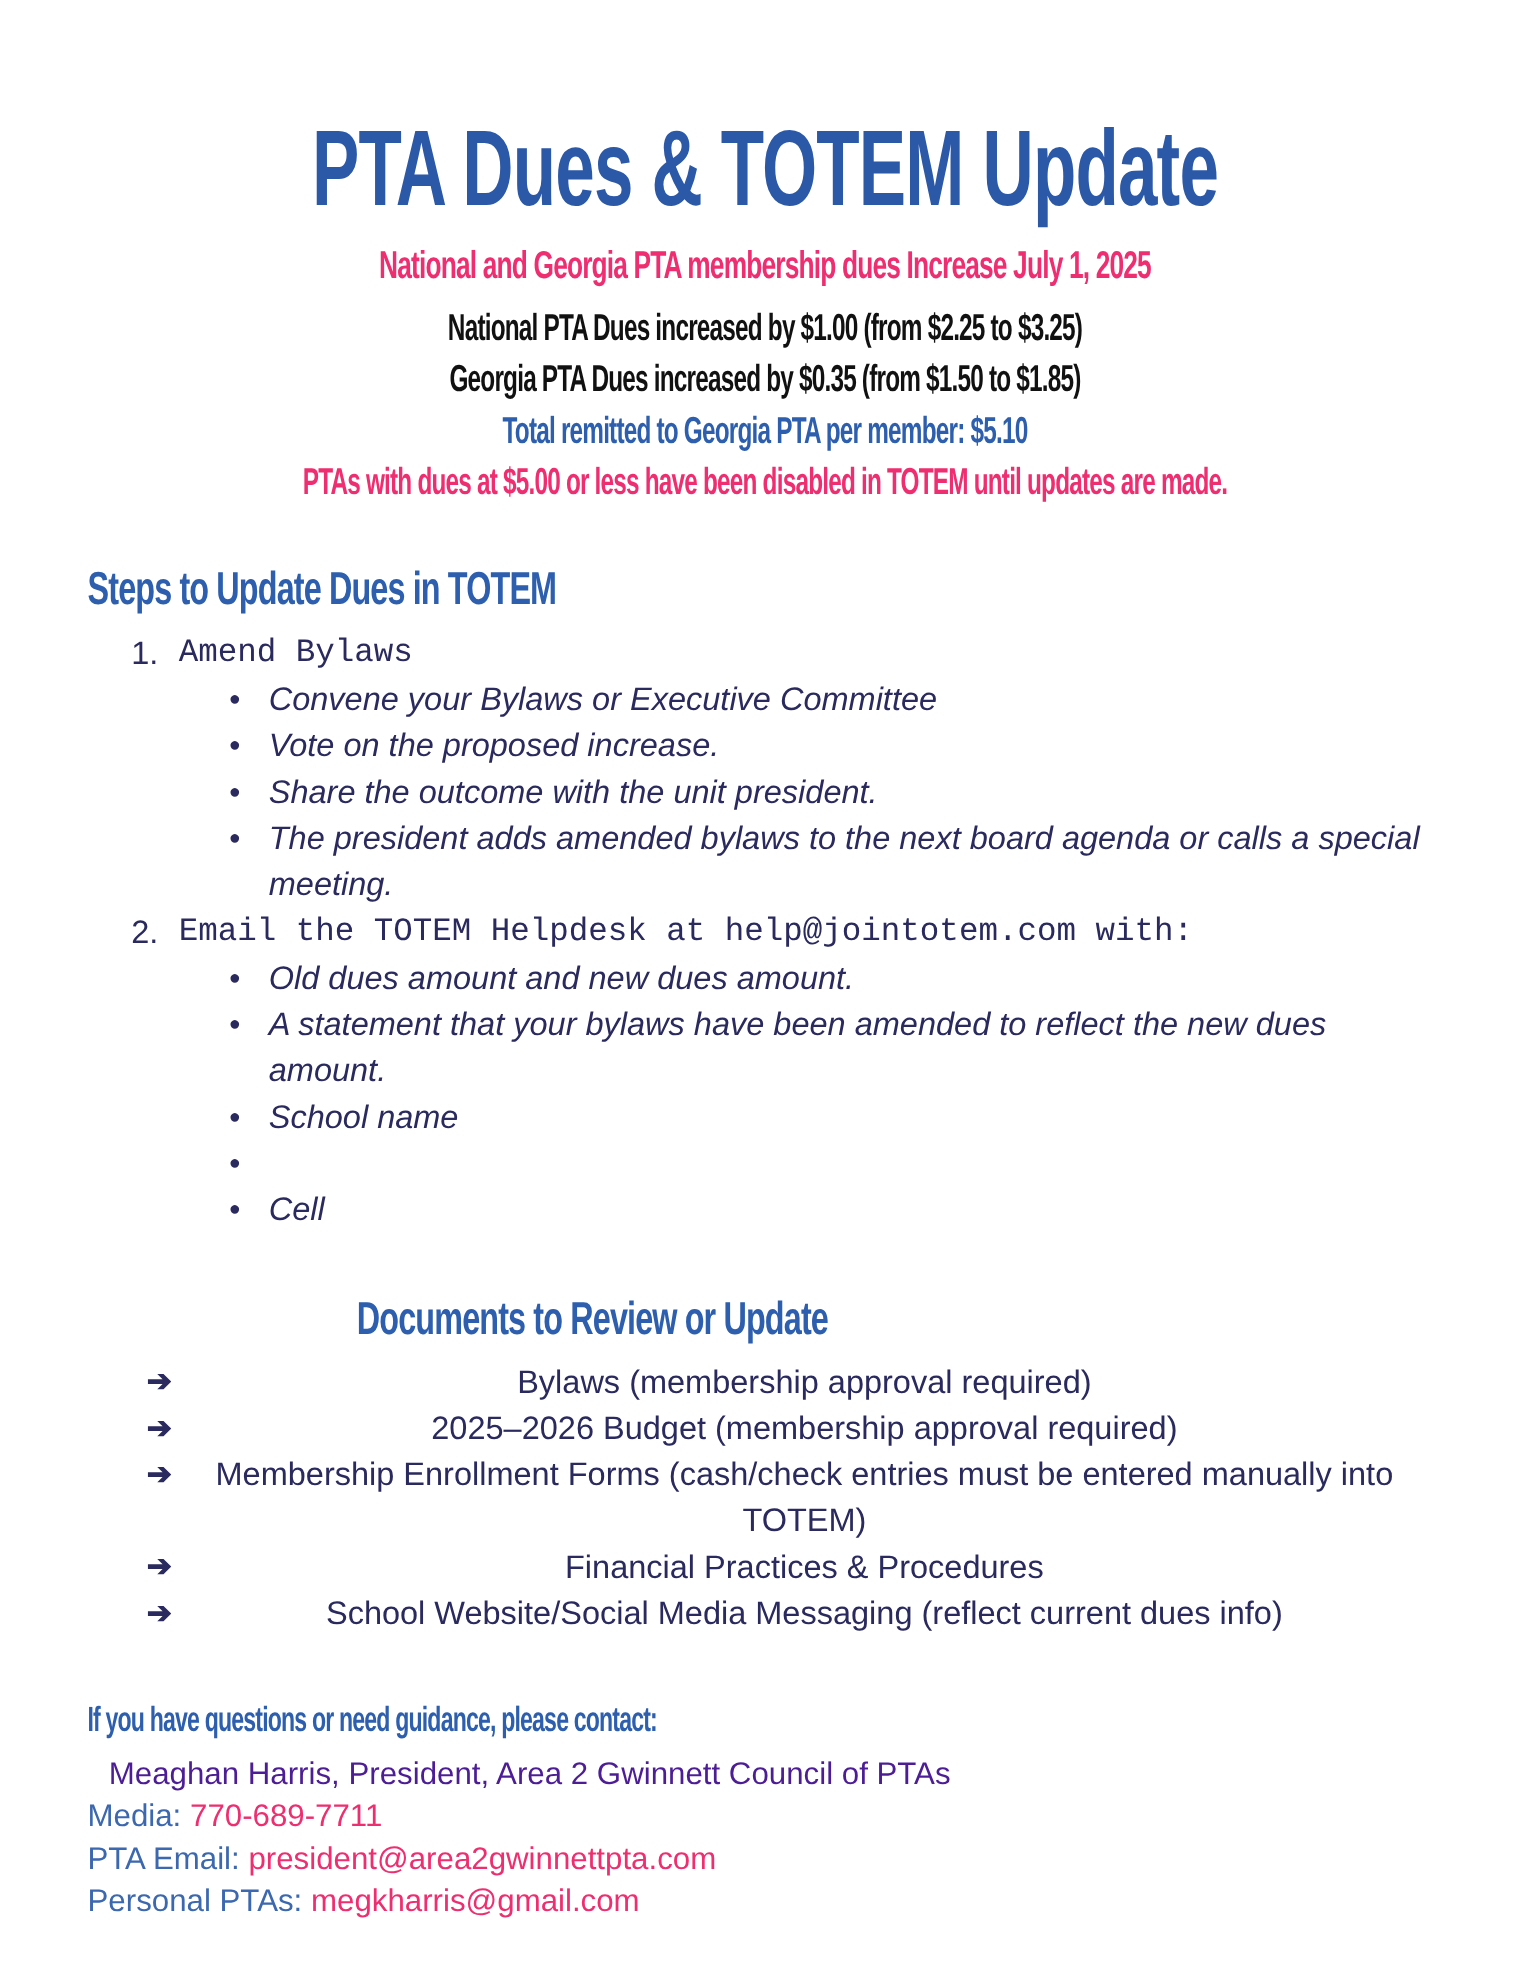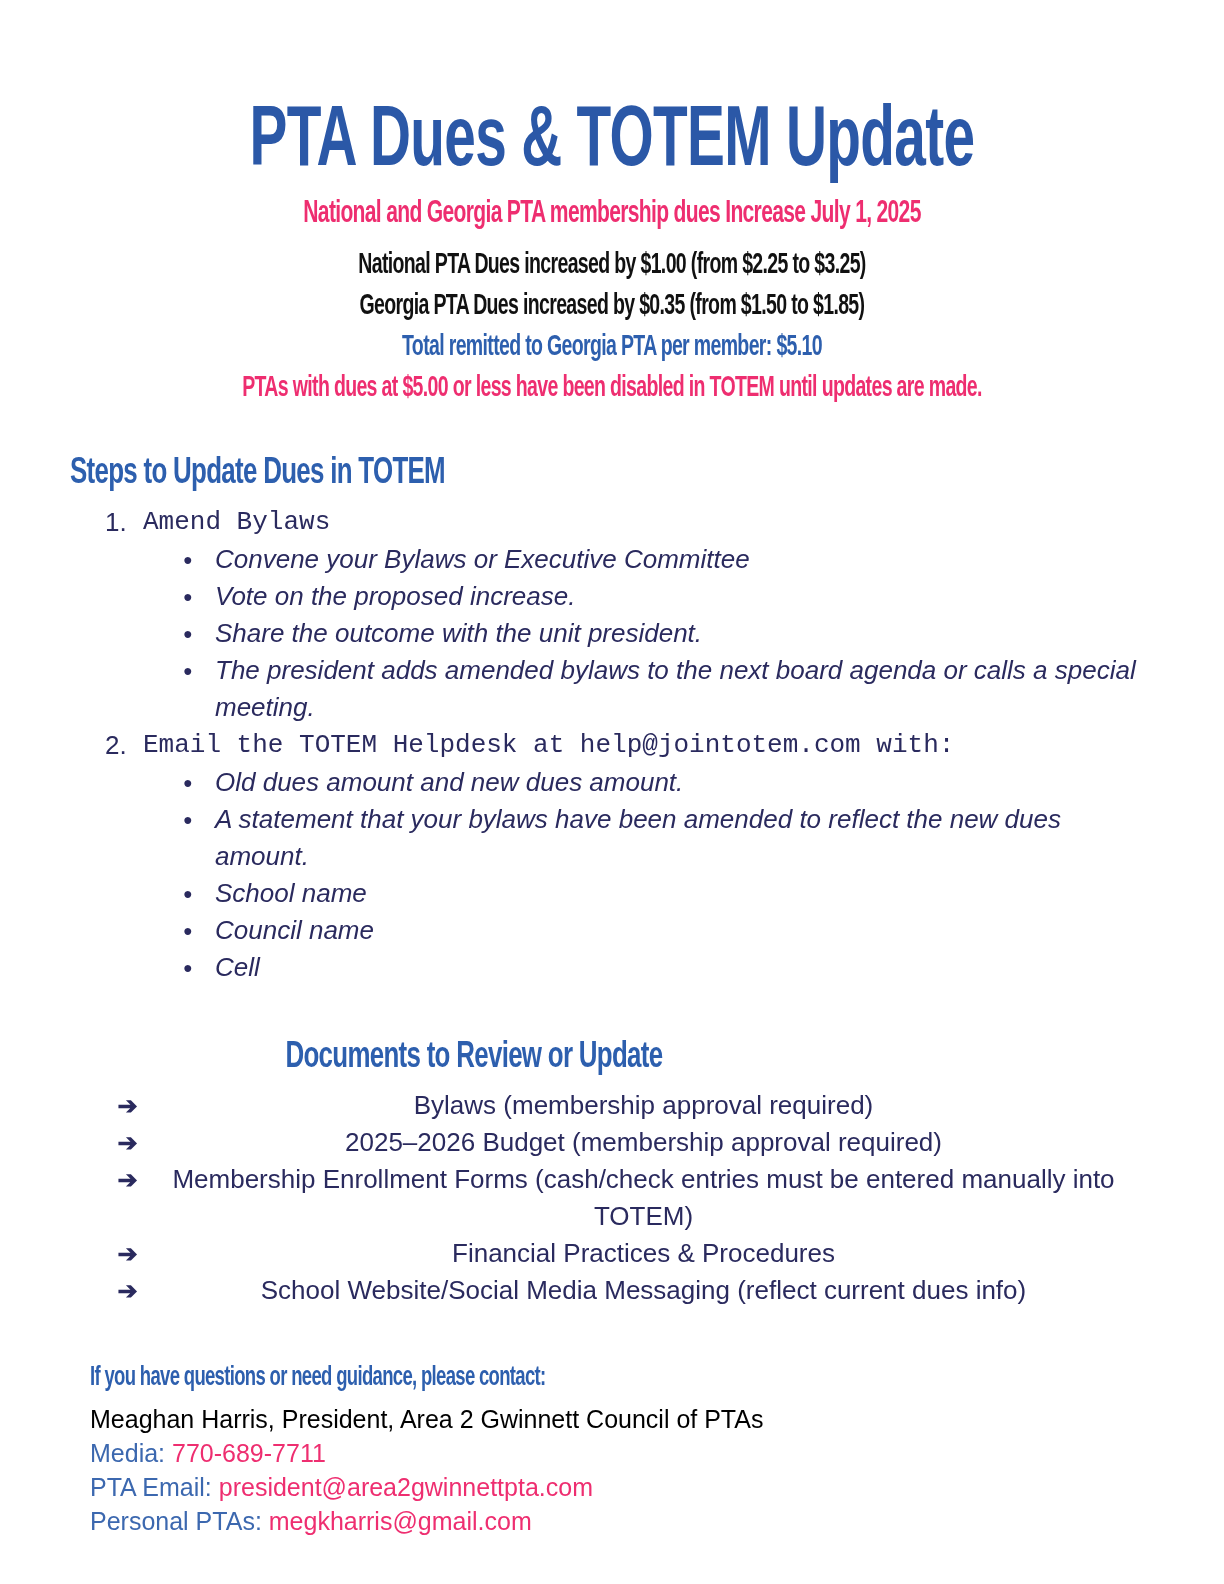--- a/index.html
+++ b/index.html
@@ -30,21 +30,21 @@
   .subtitle {
     margin-top:16px;
     font-size:31px; line-height:1.15;
     color:#ee2e70;
   }
   .hline { font-size:30px; line-height:41px; }
   .hline.first { margin-top:12px; }
   .ink-black { color:#111111; }
   .ink-blue  { color:#2d5fae; }
   .ink-pink  { color:#ee2e70; }
-  .ink-navy  { color:#000000; }
+  .ink-navy  { color:#4c1d95;margin-left:17px; }
   .ink-label { color:#3c68af; }
 
   .section-heading {
     margin:0 0 0 70px;
     font-size:37px; line-height:1.05;
     color:#2d5fae;
   }
   .steps-section { margin-top:46px; }
   .docs-section  { margin-top:50px;text-align:center; }
 
@@ -58,21 +58,21 @@
   .bullet-list { margin:0; padding:0; list-style:none; }
   .bullet-item { display:flex; padding-left:183px; padding-right:80px; }
   .bullet-marker { flex:0 0 32px; font-size:16px; line-height:37px; }
   .bullet-text { flex:1;font-style:italic; }
 
   .doc-list { margin:12px 0 0 0; padding:0; list-style:none; }
   .doc-item { display:flex; padding-left:112px; padding-right:80px; }
   .doc-marker { flex:0 0 31px; font-size:24px; line-height:37px; font-weight:bold; }
   .doc-text { flex:1; }
 
-  .contact-section { margin-top:52px;padding-left:20px; }
+  .contact-section { margin-top:52px; }
   .contact-heading {
     margin:0 0 0 70px;
     font-size:28px; line-height:1.1;
     color:#2d5fae;
   }
   .contact-lines { margin:10px 0 0 70px; font-size:25px; line-height:34px; }
   .contact-line a, .link { text-decoration:none; color:#ee2e70; cursor:pointer; }
 </style>
 </head>
 <body>
@@ -131,21 +131,20 @@
       <li class="bullet-item">
         <span class="bullet-marker">●</span>
         <span class="bullet-text">A statement that your bylaws have been amended to reflect the new dues amount.</span>
       </li>
       <li class="bullet-item">
         <span class="bullet-marker">●</span>
         <span class="bullet-text">School name</span>
       </li>
       <li class="bullet-item">
         <span class="bullet-marker">●</span>
-        <span class="bullet-text">Council name</span>
       </li>
       <li class="bullet-item">
         <span class="bullet-marker">●</span>
         <span class="bullet-text">Cell</span>
       </li>
     </ul>
   </section>
 
   <section class="docs-section">
     <h2 class="section-heading cond sqz-head">Documents to Review or Update</h2>

